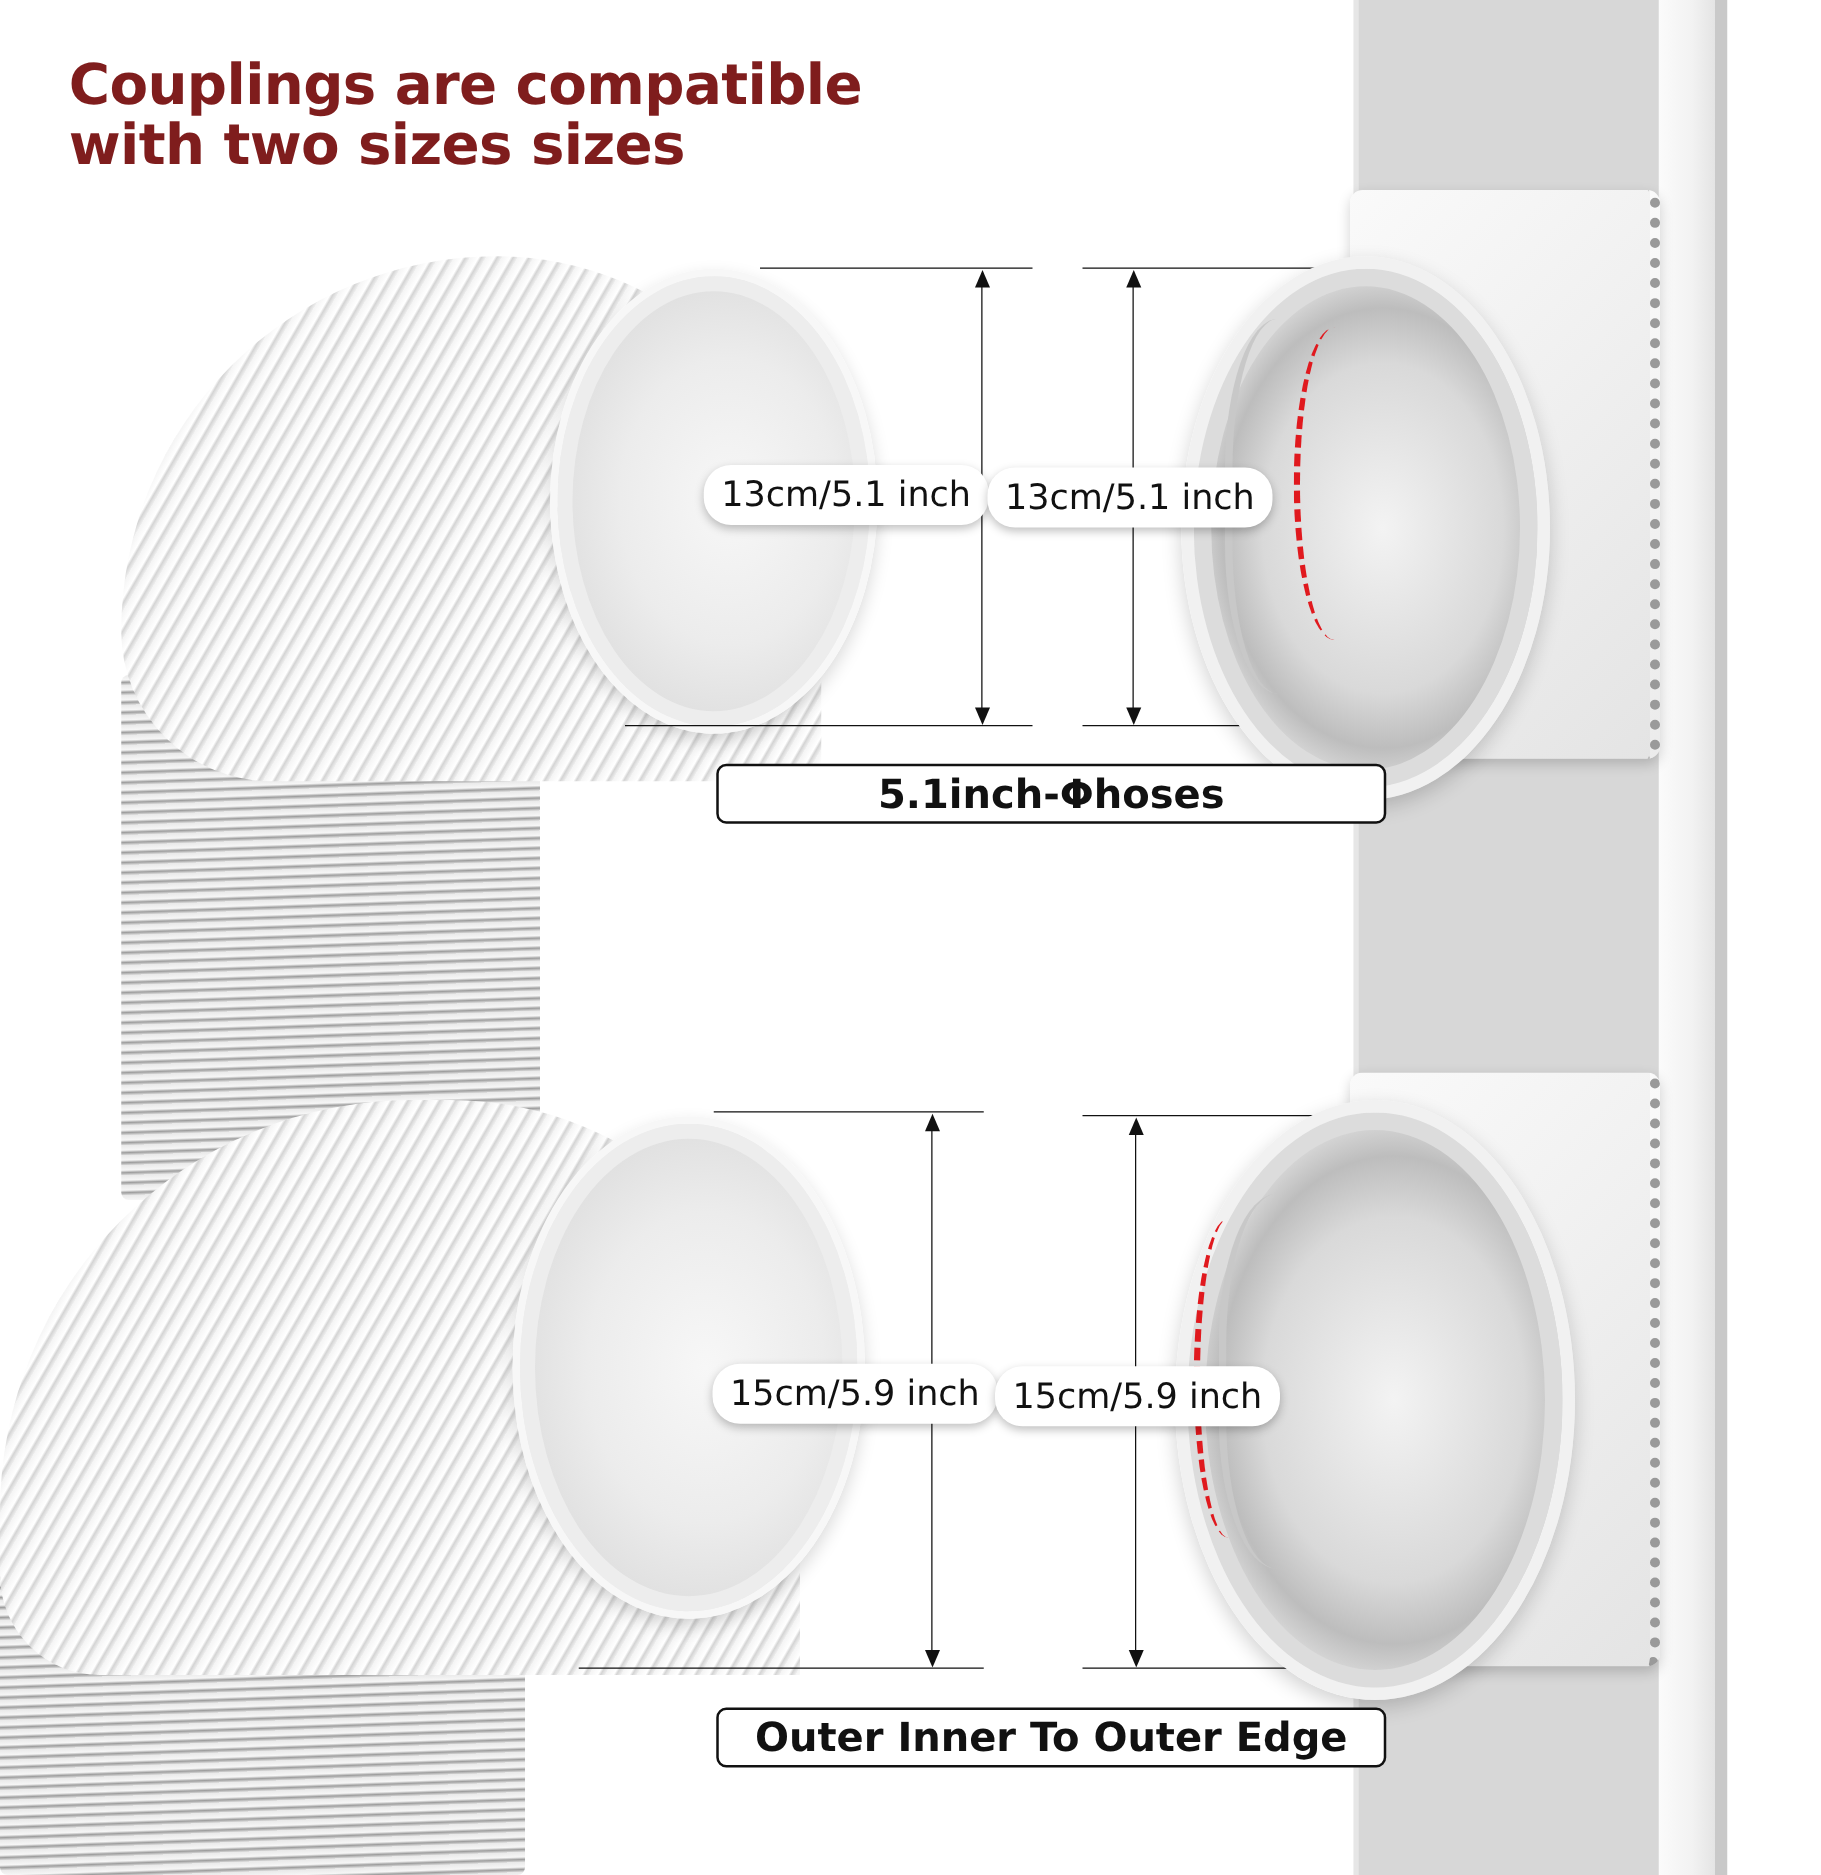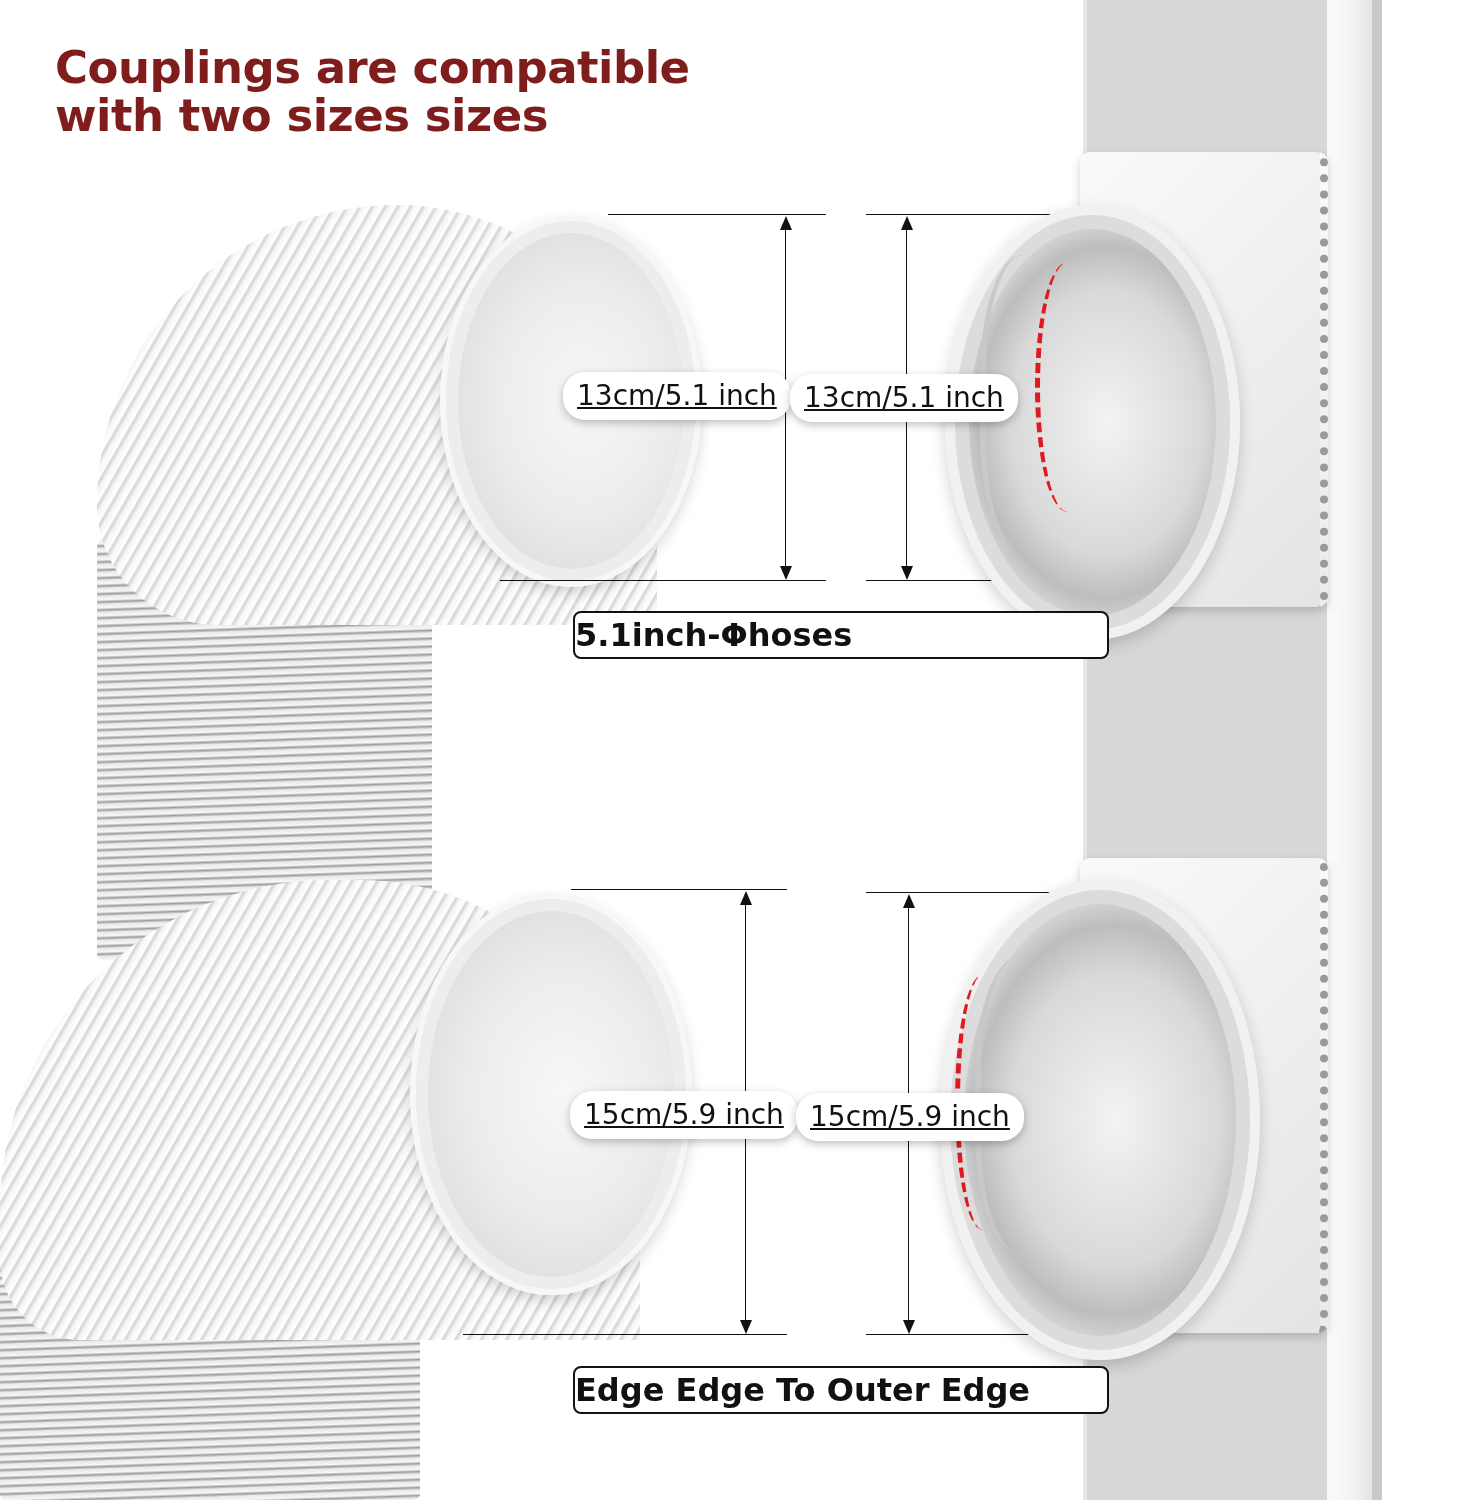--- a/index.html
+++ b/index.html
@@ -26,22 +26,22 @@
   .ribs { border-radius:40%; border-left:6px solid #c8c8c8; }
   .red-arc { border-left:5px dashed #e0191e; border-radius:50%; }
 
   
   .hline { height:0; border-top:1.5px solid #111; }
   .vline { width:0; border-left:1.5px solid #111; }
   .arrow-up { width:0; height:0; border-left:6px solid transparent; border-right:6px solid transparent; border-bottom:14px solid #111; }
   .arrow-down { width:0; height:0; border-left:6px solid transparent; border-right:6px solid transparent; border-top:14px solid #111; }
 
   .pill { background:#ffffff; border-radius:22px; font-size:28px; color:#111; padding:4px 14px; white-space:nowrap;
-          box-shadow:0 3px 8px rgba(0,0,0,0.25); line-height:40px;text-decoration:underline; }
-  .caption { background:#fff; border:2.5px solid #111; border-radius:8px; font-weight:bold; font-size:32px; line-height:36px; color:#111; padding:4px 0; }
+          box-shadow:0 3px 8px rgba(0,0,0,0.25); line-height:40px; }
+  .caption { background:#fff; border:2.5px solid #111; border-radius:8px; text-align:center; font-weight:bold; font-size:32px; line-height:36px; color:#111; padding:4px 0; }
 </style>
 </head>
 <body>
 
 <div class="abs wall"></div>
 <div class="abs wall-frame"></div>
 <div class="abs wall-edge"></div>
 <div class="abs wall-right"></div>
 
 <div class="abs title">
@@ -95,14 +95,14 @@
 
 <div class="abs plate" style="left:1080px; top:858px; width:240px; height:475px;"></div>
 <div class="abs ring" style="left:940px; top:880px; width:300px; height:460px;"></div>
 <div class="abs ribs" style="left:975px; top:955px; width:110px; height:300px;"></div>
 <div class="abs red-arc" style="left:955px; top:975px; width:50px; height:255px;"></div>
 
 <div class="abs pill" style="left:570px; top:1091px;">15cm/5.9 inch</div>
 <div class="abs pill" style="left:796px; top:1093px;">15cm/5.9 inch</div>
 
 <div class="abs caption" style="left:573px; top:1366px; width:532px;">
-  <div>Edge Edge To Outer Edge</div>
+  <div>Outer Inner To Outer Edge</div>
 </div>
 
 </body></html>

